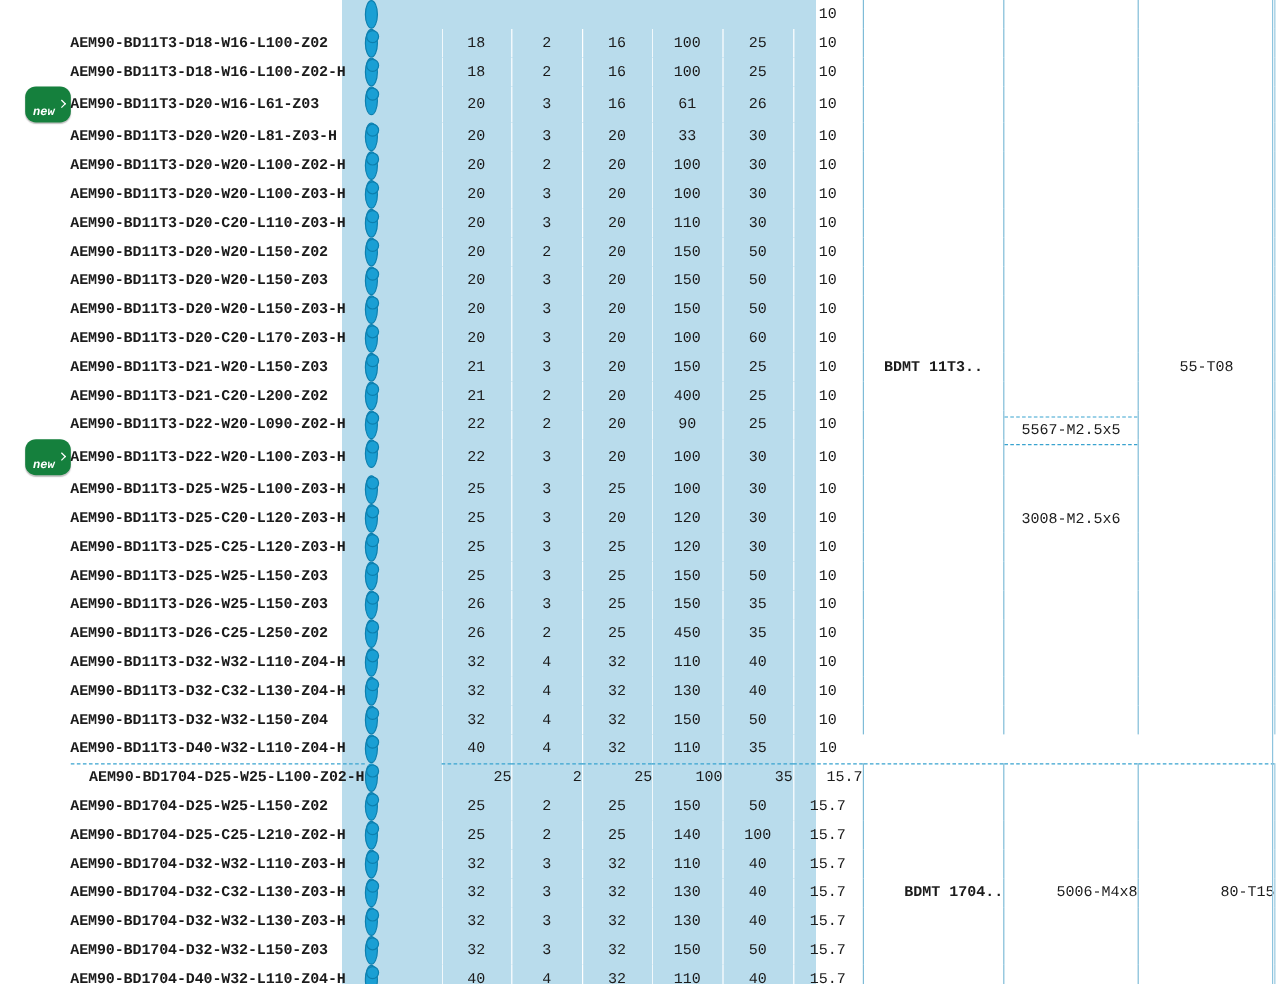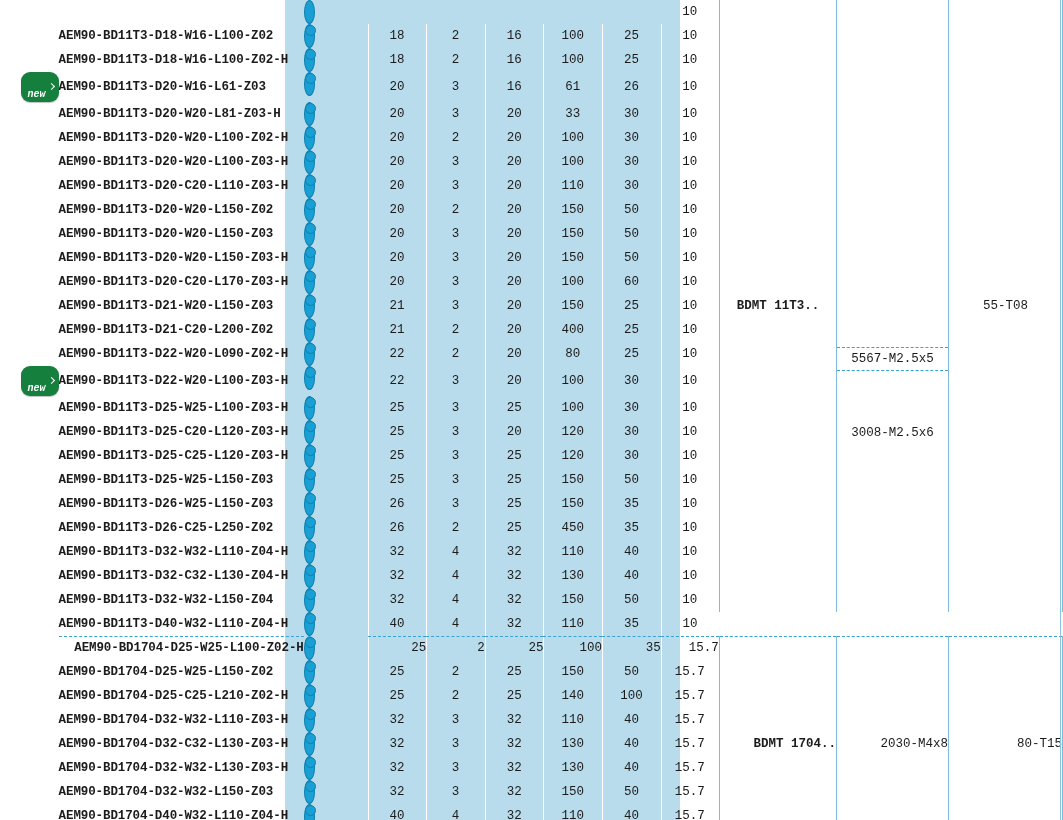--- a/index.html
+++ b/index.html
@@ -337,21 +337,21 @@
           <td class="num sep-l">25</td>
           <td class="num sep-l">10</td>
         </tr>
       <tr>
           <td class="new-cell"></td>
           <td class="desig">AEM90-BD11T3-D22-W20-L090-Z02-H</td>
           <td class="dot"><span class="dot"></span></td>
           <td class="num sep-l">22</td>
           <td class="num sep-l">2</td>
           <td class="num sep-l">20</td>
-          <td class="num sep-l">80</td>
+          <td class="num sep-l">90</td>
           <td class="num sep-l">25</td>
           <td class="num sep-l">10</td>
         </tr>
       <tr>
           <td class="new-cell"><span class="badge-new">new</span></td>
           <td class="desig">AEM90-BD11T3-D22-W20-L100-Z03-H</td>
           <td class="dot"><span class="dot"></span></td>
           <td class="num sep-l">22</td>
           <td class="num sep-l">3</td>
           <td class="num sep-l">20</td>
@@ -477,21 +477,21 @@
         <td class="num sep-l">25</td>
         <td class="num sep-l">2</td>
         <td class="num sep-l">25</td>
         <td class="num sep-l">100</td>
         <td class="num sep-l">35</td>
         <td class="num sep-l">15.7</td>
         <td class="group bordered-l" rowspan="9">
           <span>BDMT 1704..</span>
         </td>
         <td class="group-val bordered-l" rowspan="9">
-          <span>2030-M4x8</span>
+          <span>5006-M4x8</span>
         </td>
         <td class="group-val bordered-l bordered-r" rowspan="9">
           <span>80-T15</span>
         </td>
       </tr>
 
       <tr>
           <td class="new-cell"></td>
           <td class="desig">AEM90-BD1704-D25-W25-L150-Z02</td>
           <td class="dot"><span class="dot"></span></td>

